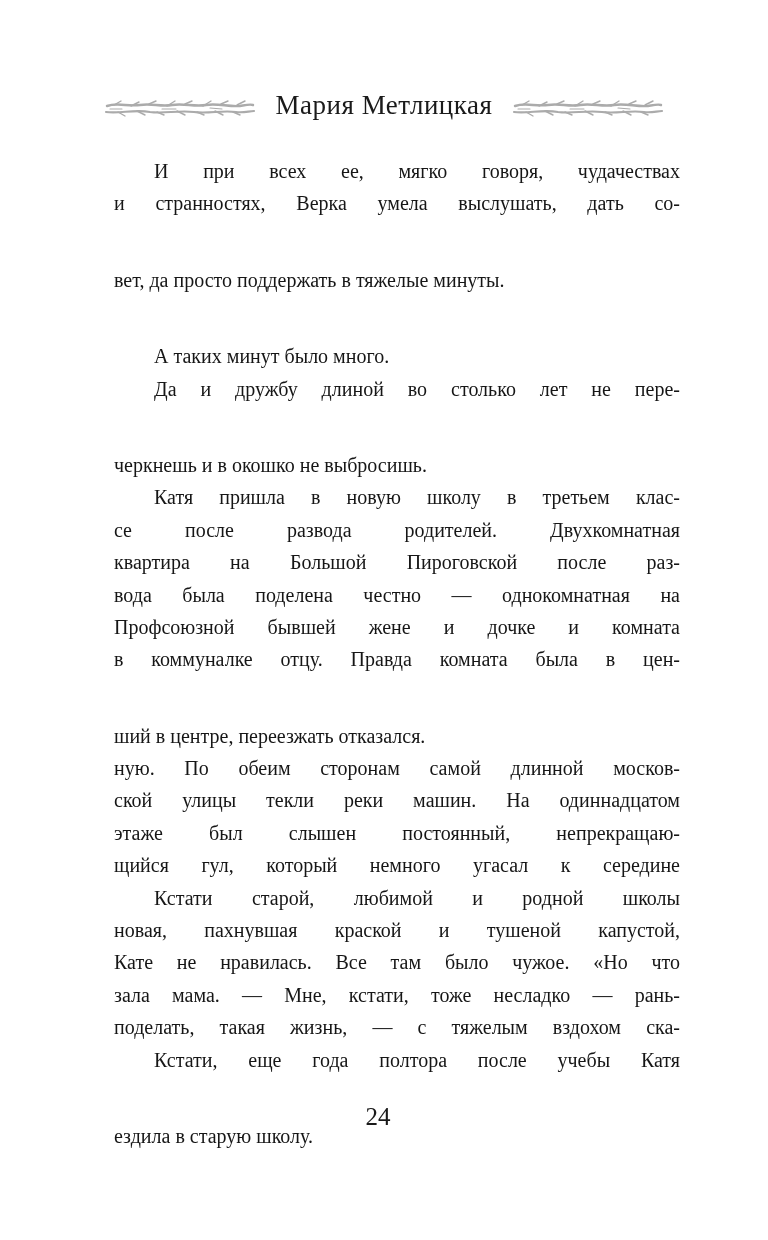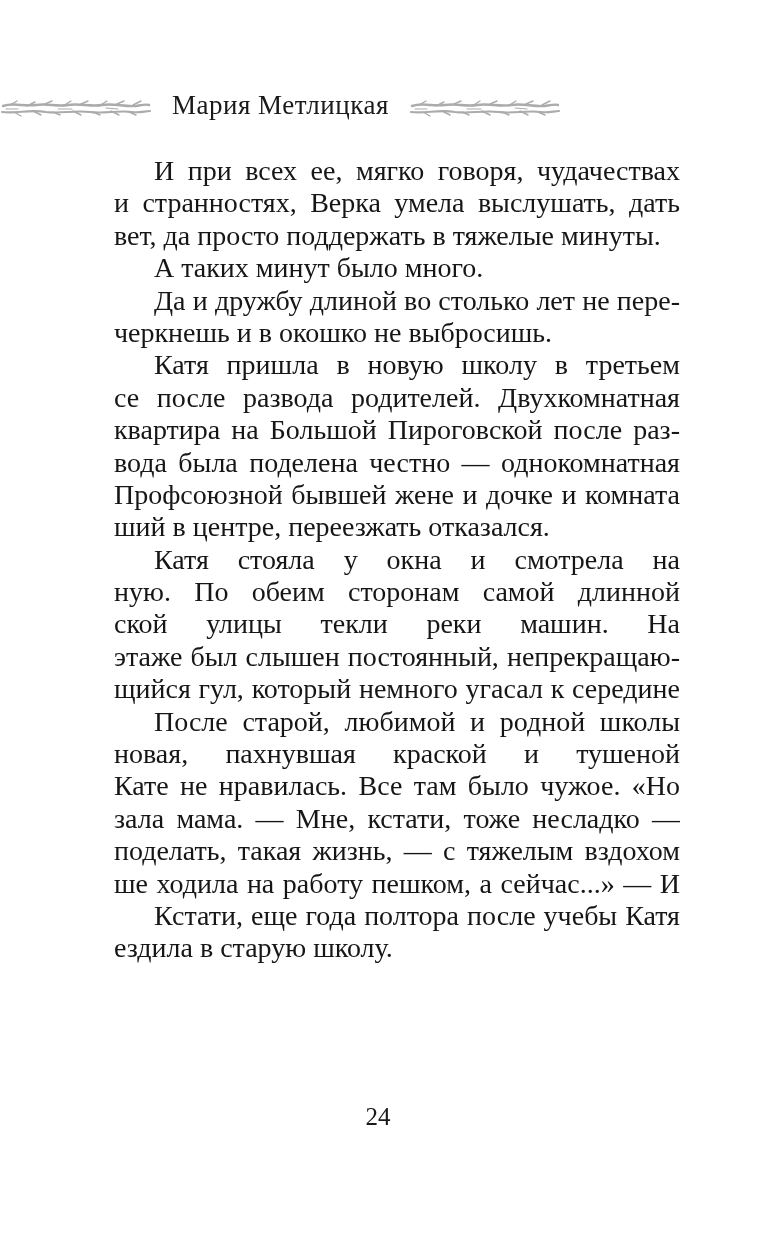--- a/index.html
+++ b/index.html
@@ -19,20 +19,21 @@
     position: absolute;
     inset: 0;
     background: #ffffff;
   }
   .running-header {
     position: absolute;
     top: 90px;
     left: 0;
     width: 768px;
     display: flex;
+    justify-content: center;
     align-items: center;
     gap: 20px;
   }
   .author-name {
     font-size: 27px;
     letter-spacing: 0.5px;
     white-space: nowrap;
     color: #1a1a1a;
   }
   .ornament {
@@ -44,34 +45,35 @@
   .body-text {
     position: absolute;
     top: 155px;
     left: 114px;
     width: 566px;
   }
   .paragraph {
     margin: 0;
   }
   .line {
-    font-size: 28px;
+    font-size: 20px;
     line-height: 32.4px;
     height: 32.4px;
     overflow: hidden;
     white-space: normal;
     text-align: justify;
     text-align-last: justify;
     -moz-text-align-last: justify;
   }
   .line.first {
     text-indent: 40px;
   }
   .line.last {
     text-align-last: left;
+    margin-top: 44px;
     -moz-text-align-last: left;
   }
   .folio {
     position: absolute;
     top: 1103px;
     left: 0;
     width: 756px;
     text-align: center;
     font-size: 25px;
     color: #1a1a1a;
@@ -120,38 +122,37 @@
       <div class="line first">Да и дружбу длиной во столько лет не пере-</div>
       <div class="line last">черкнешь и в окошко не выбросишь.</div>
     </div>
 
     <div class="paragraph">
       <div class="line first">Катя пришла в новую школу в третьем клас-</div>
       <div class="line">се после развода родителей. Двухкомнатная</div>
       <div class="line">квартира на Большой Пироговской после раз-</div>
       <div class="line">вода была поделена честно — однокомнатная на</div>
       <div class="line">Профсоюзной бывшей жене и дочке и комната</div>
+      <div class="line">в коммуналке отцу. Правда комната была в цен-</div>
       <div class="line last">ший в центре, переезжать отказался.</div>
     </div>
 
     <div class="paragraph">
-      <div class="line first">Катя стояла у окна и смотрела на Профсоюз-</div>
       <div class="line">ную. По обеим сторонам самой длинной москов-</div>
       <div class="line">ской улицы текли реки машин. На одиннадцатом</div>
       <div class="line">этаже был слышен постоянный, непрекращаю-</div>
       <div class="line">щийся гул, который немного угасал к середине</div>
     </div>
 
     <div class="paragraph">
-      <div class="line first">После старой, любимой и родной школы</div>
+      <div class="line first">Кстати старой, любимой и родной школы</div>
       <div class="line">новая, пахнувшая краской и тушеной капустой,</div>
       <div class="line">Кате не нравилась. Все там было чужое. «Но что</div>
       <div class="line">зала мама. — Мне, кстати, тоже несладко — рань-</div>
       <div class="line">поделать, такая жизнь, — с тяжелым вздохом ска-</div>
-      <div class="line">ше ходила на работу пешком, а сейчас...» — И она</div>
     </div>
 
     <div class="paragraph">
       <div class="line first">Кстати, еще года полтора после учебы Катя</div>
       <div class="line last">ездила в старую школу.</div>
     </div>
 
   </div>
 
   <div class="folio">24</div>

